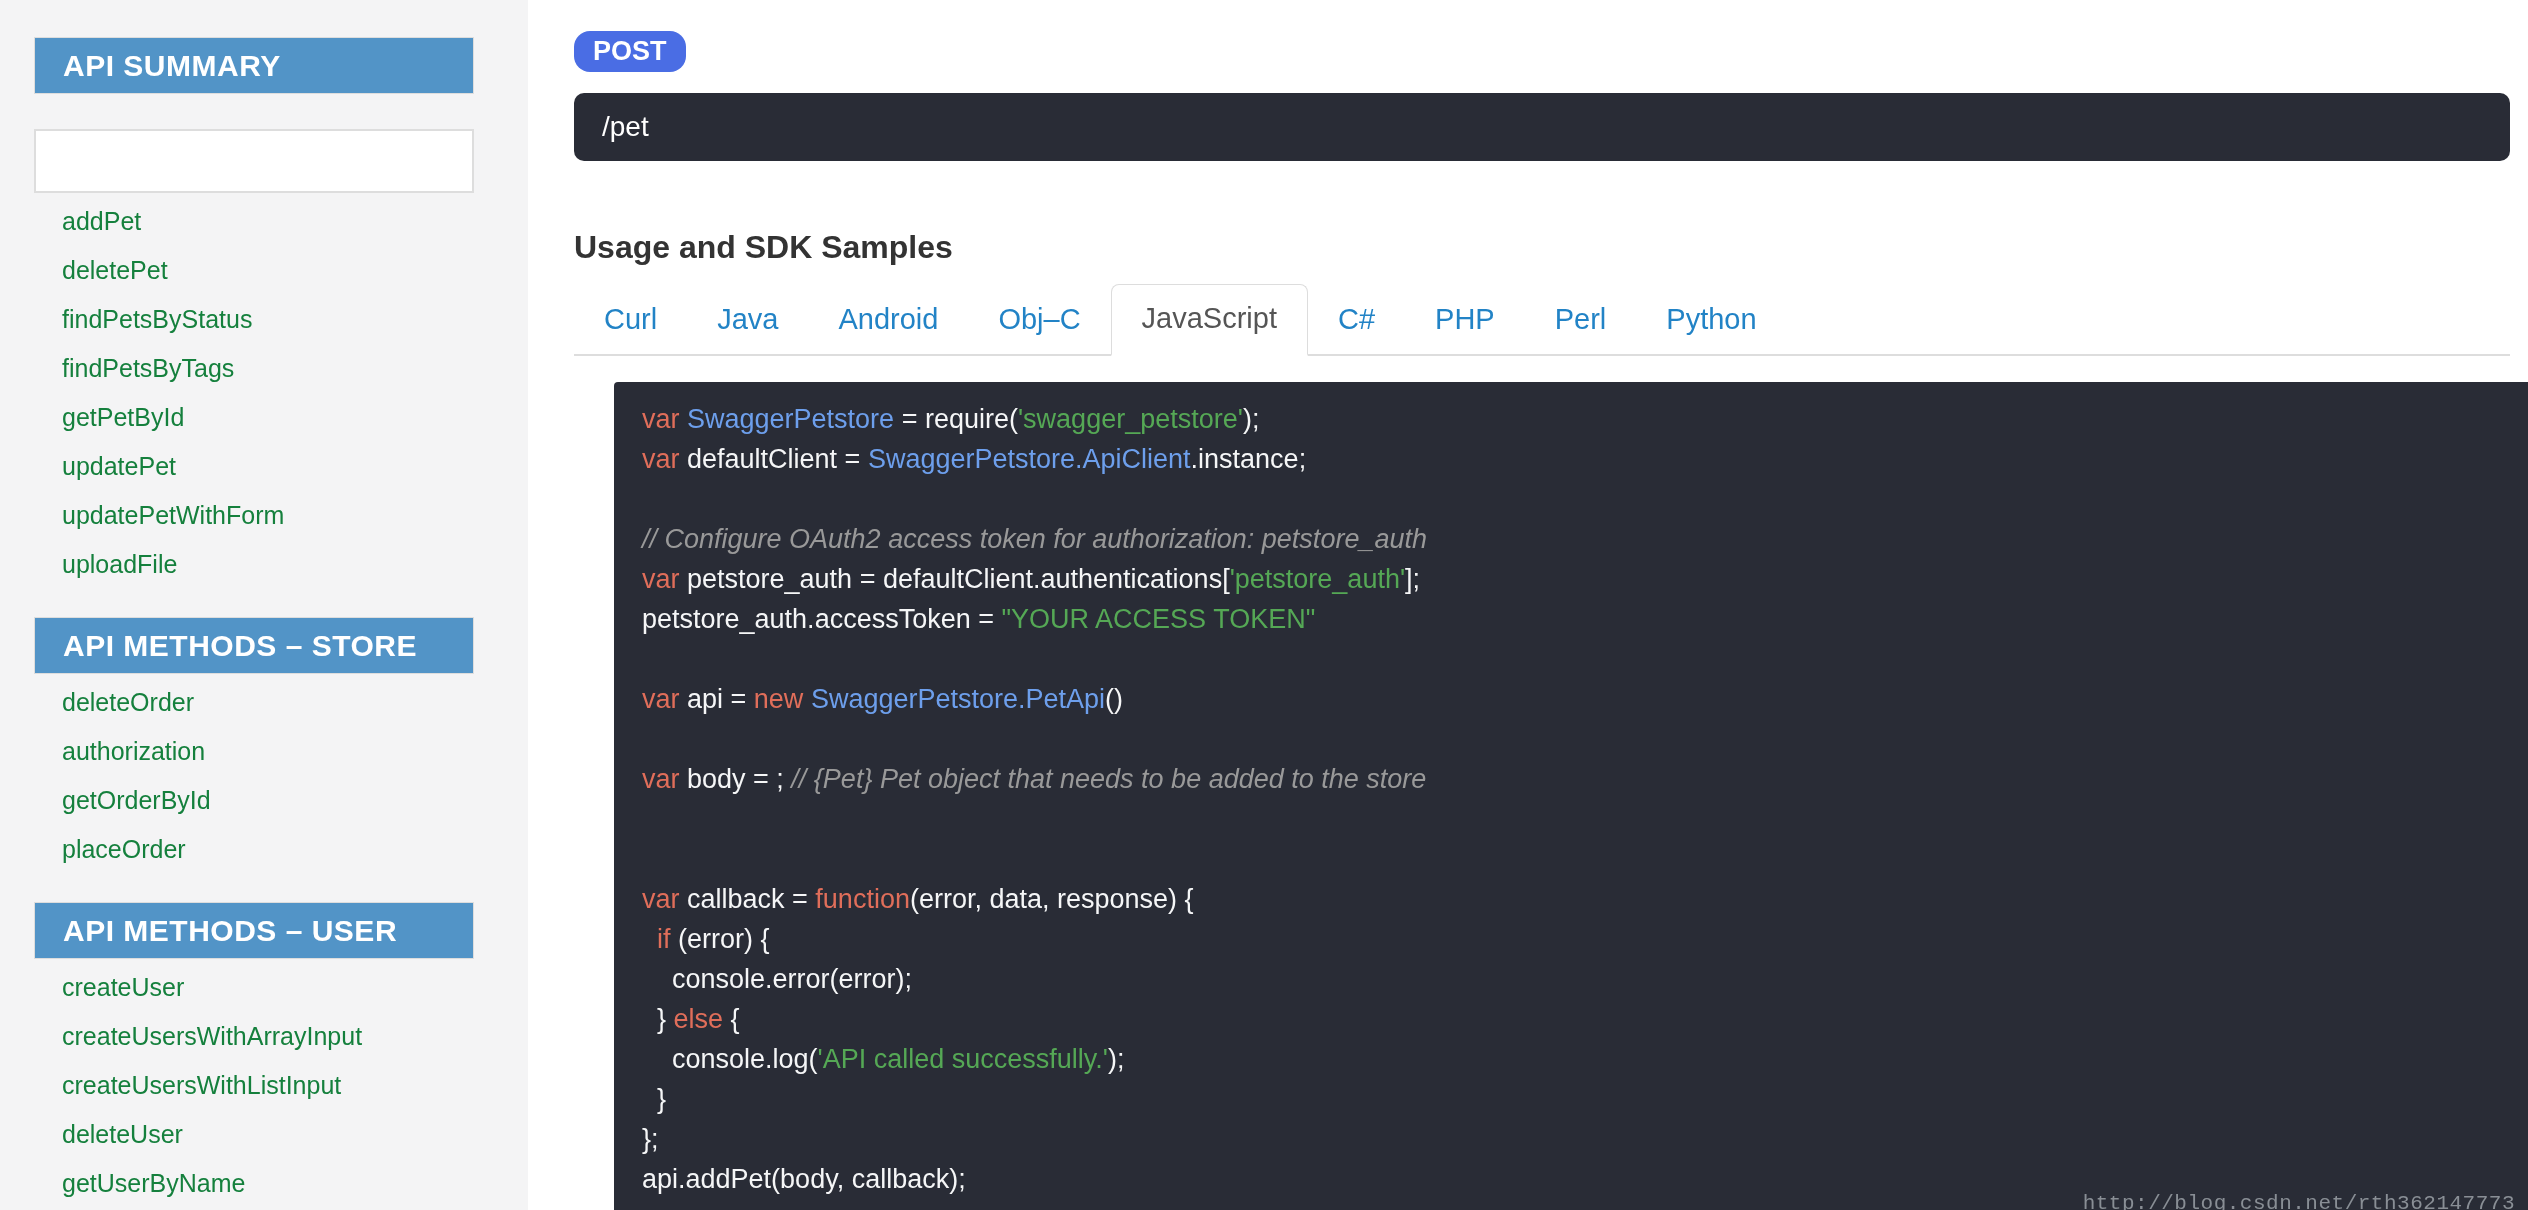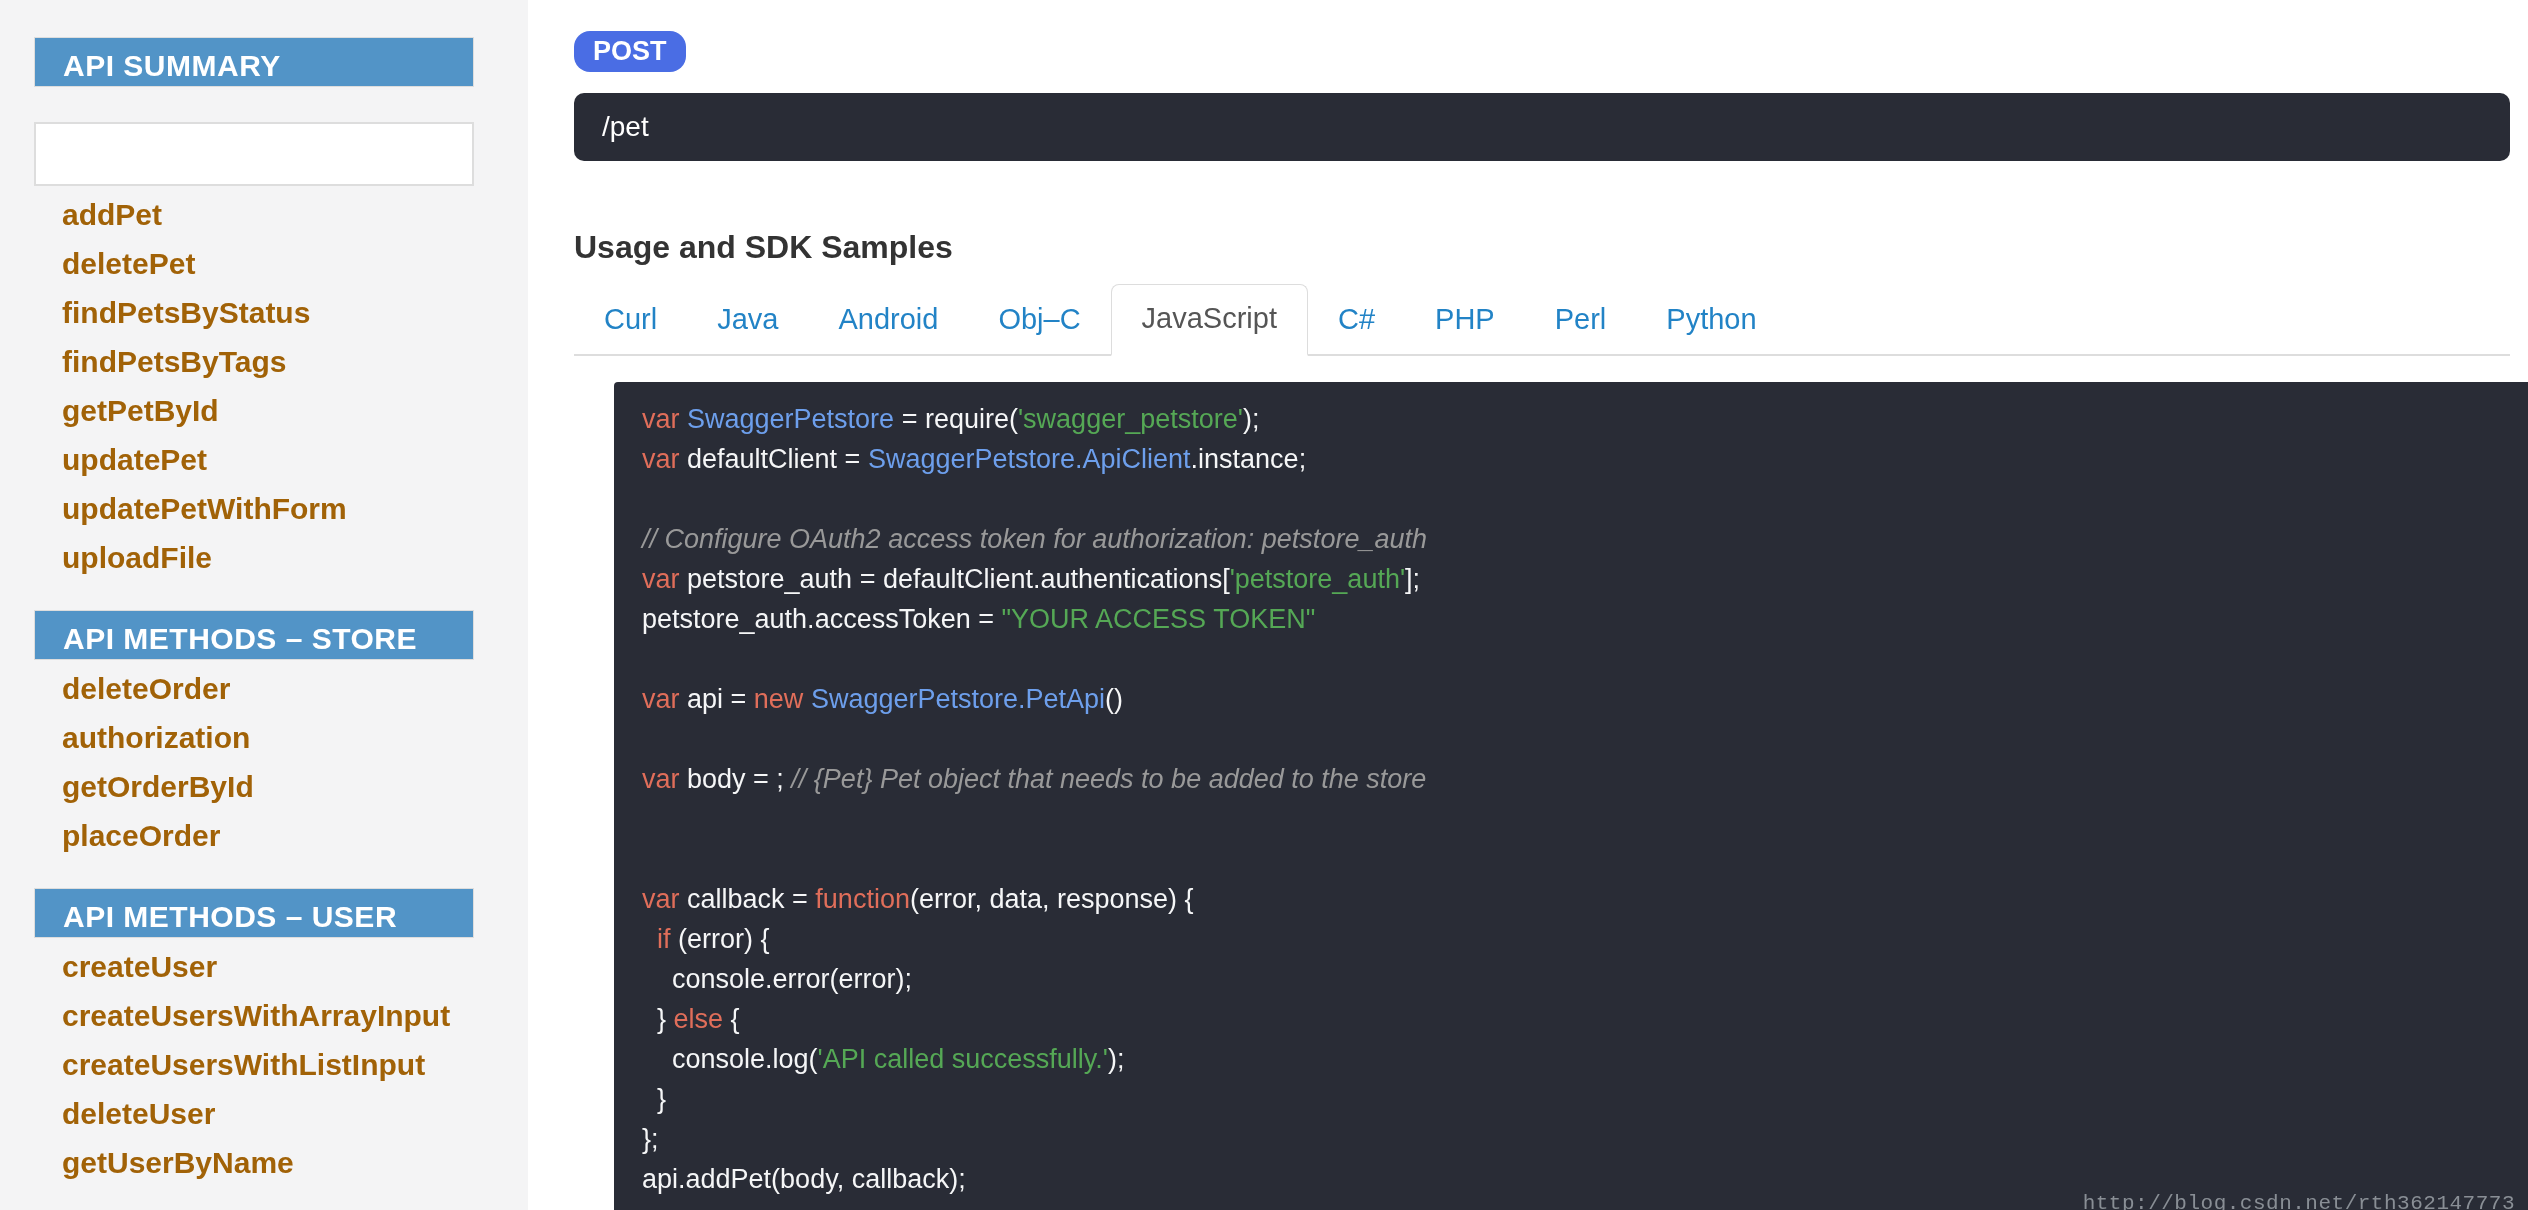--- a/index.html
+++ b/index.html
@@ -2,33 +2,33 @@
 <html><head>
 <meta charset="utf-8">
 <style>
   * { margin:0; padding:0; box-sizing:border-box; }
   html,body { width:2528px; height:1210px; background:#ffffff; font-family:"Liberation Sans", sans-serif; }
   .page { position:relative; width:2528px; height:1210px; overflow:hidden; background:#ffffff; }
 
   
   .sidebar { position:absolute; left:0; top:0; width:528px; height:1210px; background:#f4f4f5; padding-top:37px; }
   .panel-heading {
-    margin:0 54px 0 34px; height:50px; line-height:55px; padding-left:28px;
+    margin:0 54px 0 34px; height:57px; line-height:55px; padding-left:28px;
     background:#5294c7; border:1px solid #dddddd; color:#ffffff;
     font-size:30px; font-weight:bold; letter-spacing:0.5px;
   }
   .panel-heading + .panel-heading, .sidebar-list + .panel-heading { margin-top:28px; }
   .sidebar-search {
     display:block; margin:35px 54px 0 34px; width:440px; height:64px;
     background:#ffffff; border:2px solid #dddddd; outline:none;
     font-size:26px; padding:0 14px; font-family:"Liberation Sans", sans-serif;
   }
   .sidebar-list { list-style:none; margin:4px 0 0 0; padding:0; }
   .sidebar-list li { height:49px; line-height:49px; padding-left:62px; }
-  .sidebar-list a { color:#a16207; text-decoration:none; font-size:30px;font-weight:bold; }
+  .sidebar-list a { color:#15803d; text-decoration:none; font-size:25px; }
 
   
   .main { position:absolute; left:574px; top:0; width:1936px; }
   .method-badge {
     display:inline-block; margin-top:31px; height:41px; line-height:41px;
     padding:0 19px; background:#4a6de4; border-radius:16px;
     color:#ffffff; font-size:27px; font-weight:bold;
   }
   .path-bar {
     margin-top:21px; width:1936px; height:68px; line-height:68px;

